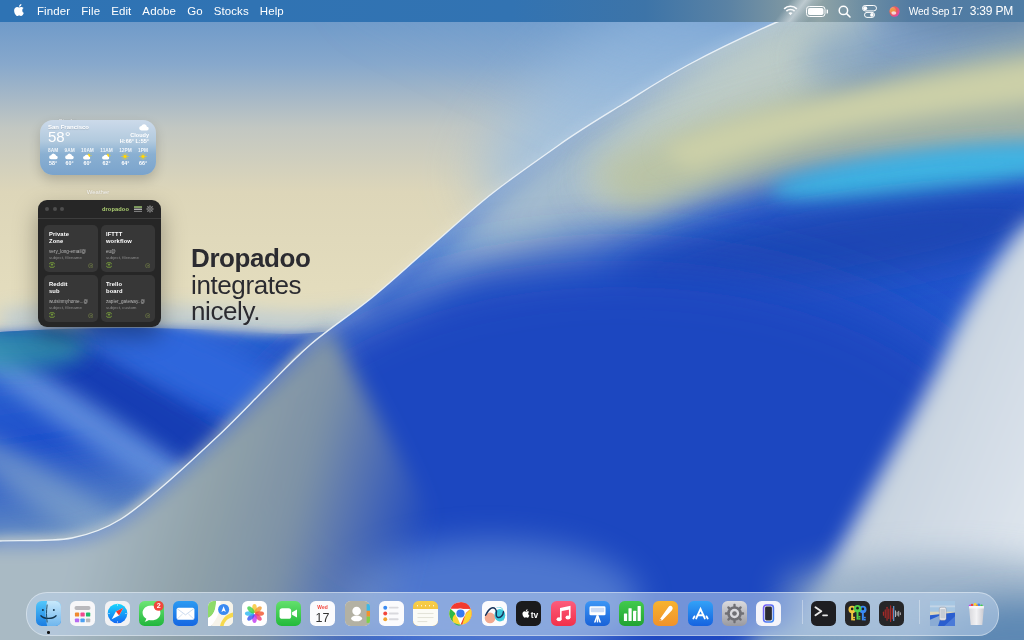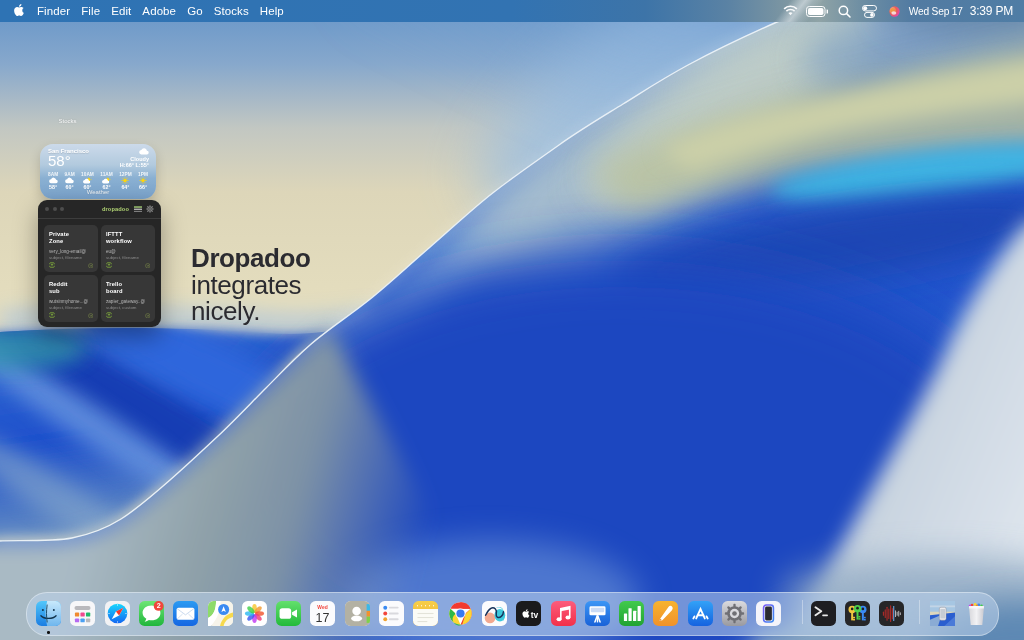--- a/index.html
+++ b/index.html
@@ -7,21 +7,21 @@
 #wall{position:absolute;left:0;top:0;}
 
 #menubar{position:absolute;left:0;top:0;width:1024px;height:22px;
 background:linear-gradient(90deg,#2e73b4 0%,#3273b2 50%,#3d74a8 63%,#5a82a4 71%,#7e97a2 77%,#8fa3a6 80%,#6f8fa3 84%,#527ba2 89%,#4f7da5 100%);
 color:#fff;font-size:11.5px;display:flex;align-items:center;}
 #menubar .mitem{margin:0 5.5px;letter-spacing:.1px;}
 #mright{position:absolute;right:0;top:0;height:22px;display:flex;align-items:center;color:#fff;}
 
 #stock{position:absolute;left:40px;top:60px;width:55px;height:57px;border-radius:13px;background:linear-gradient(180deg,#30333a,#26292e);color:#fff;box-shadow:0 5px 12px rgba(0,0,0,.22);}
 .wlabel{position:absolute;color:rgba(255,255,255,.9);font-size:6px;text-align:center;text-shadow:0 0 2px rgba(0,0,0,.2);}
-#weather{position:absolute;left:40px;top:144px;width:116px;height:55px;border-radius:13px;overflow:hidden;
+#weather{position:absolute;left:40px;top:120px;width:116px;height:55px;border-radius:13px;overflow:hidden;
 background:linear-gradient(180deg,#ccdaea 0%,#b2cade 38%,#8ab0d2 62%,#7aa3cc 100%);color:#fff;box-shadow:0 5px 12px rgba(0,0,0,.18);}
 
 #dwin{position:absolute;left:38px;top:200px;width:123px;height:127px;border-radius:9px;background:#262626;box-shadow:0 10px 25px rgba(0,0,0,.35);}
 
 #headline{position:absolute;left:191px;top:245px;color:#2b2b30;font-size:26px;line-height:26.5px;letter-spacing:-.4px;}
 #headline b{font-weight:800;}
 
 #dock{position:absolute;left:26px;top:592px;width:973px;height:44px;border-radius:21px;
 background:rgba(188,210,235,.55);border:1px solid rgba(255,255,255,.4);box-sizing:border-box;}
 .dicon{position:absolute;top:601px;width:25px;height:25px;}

